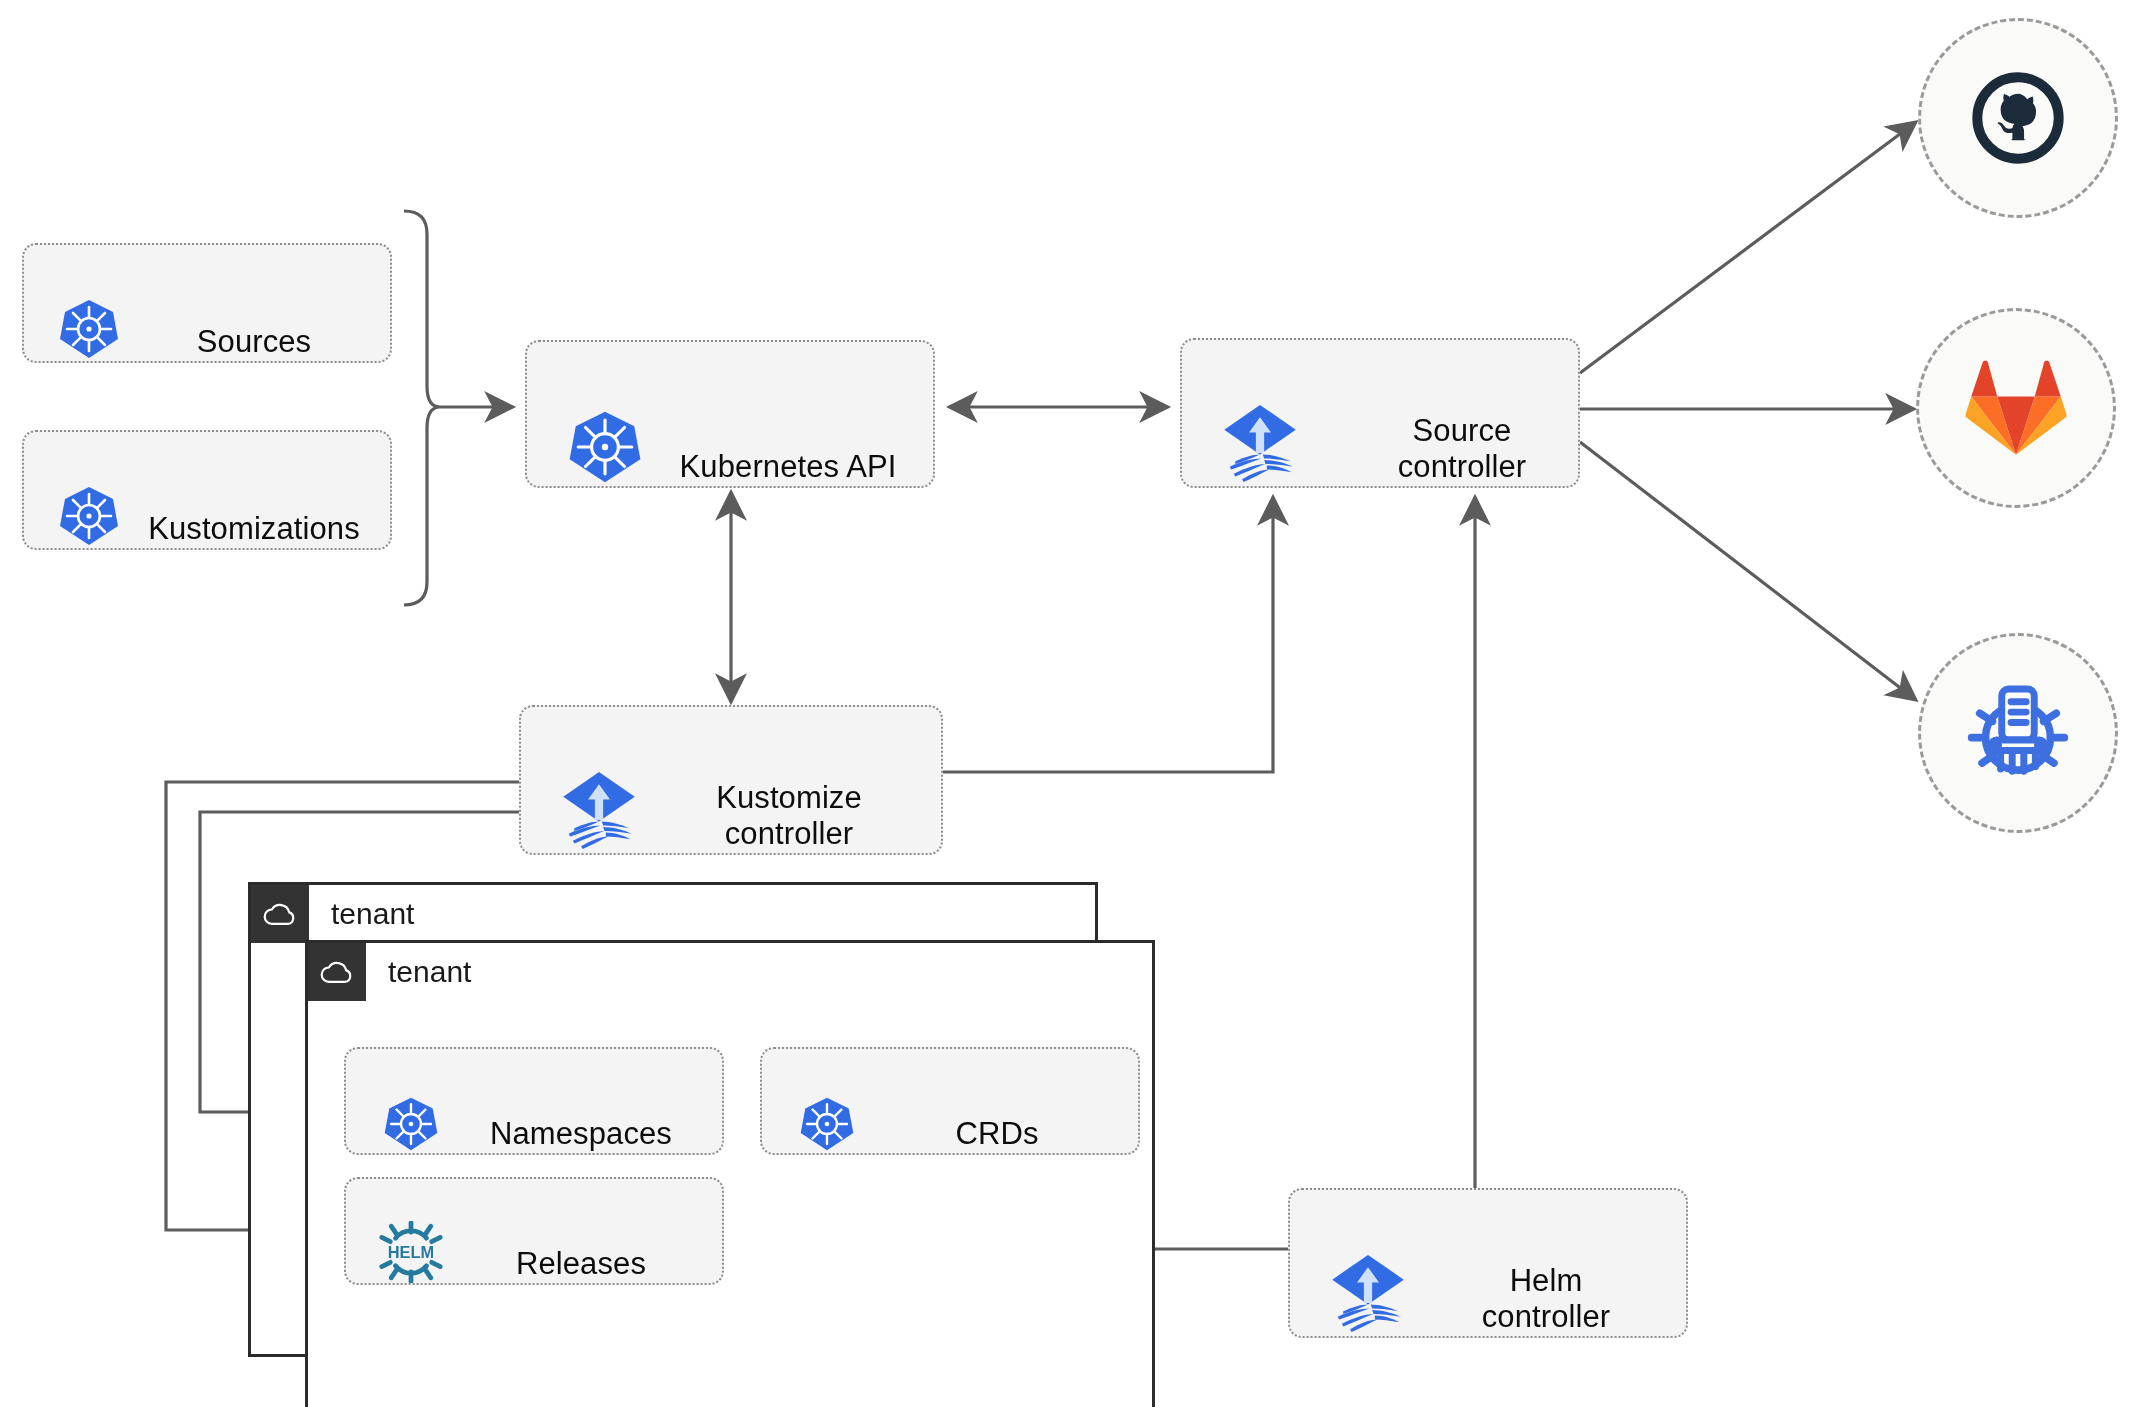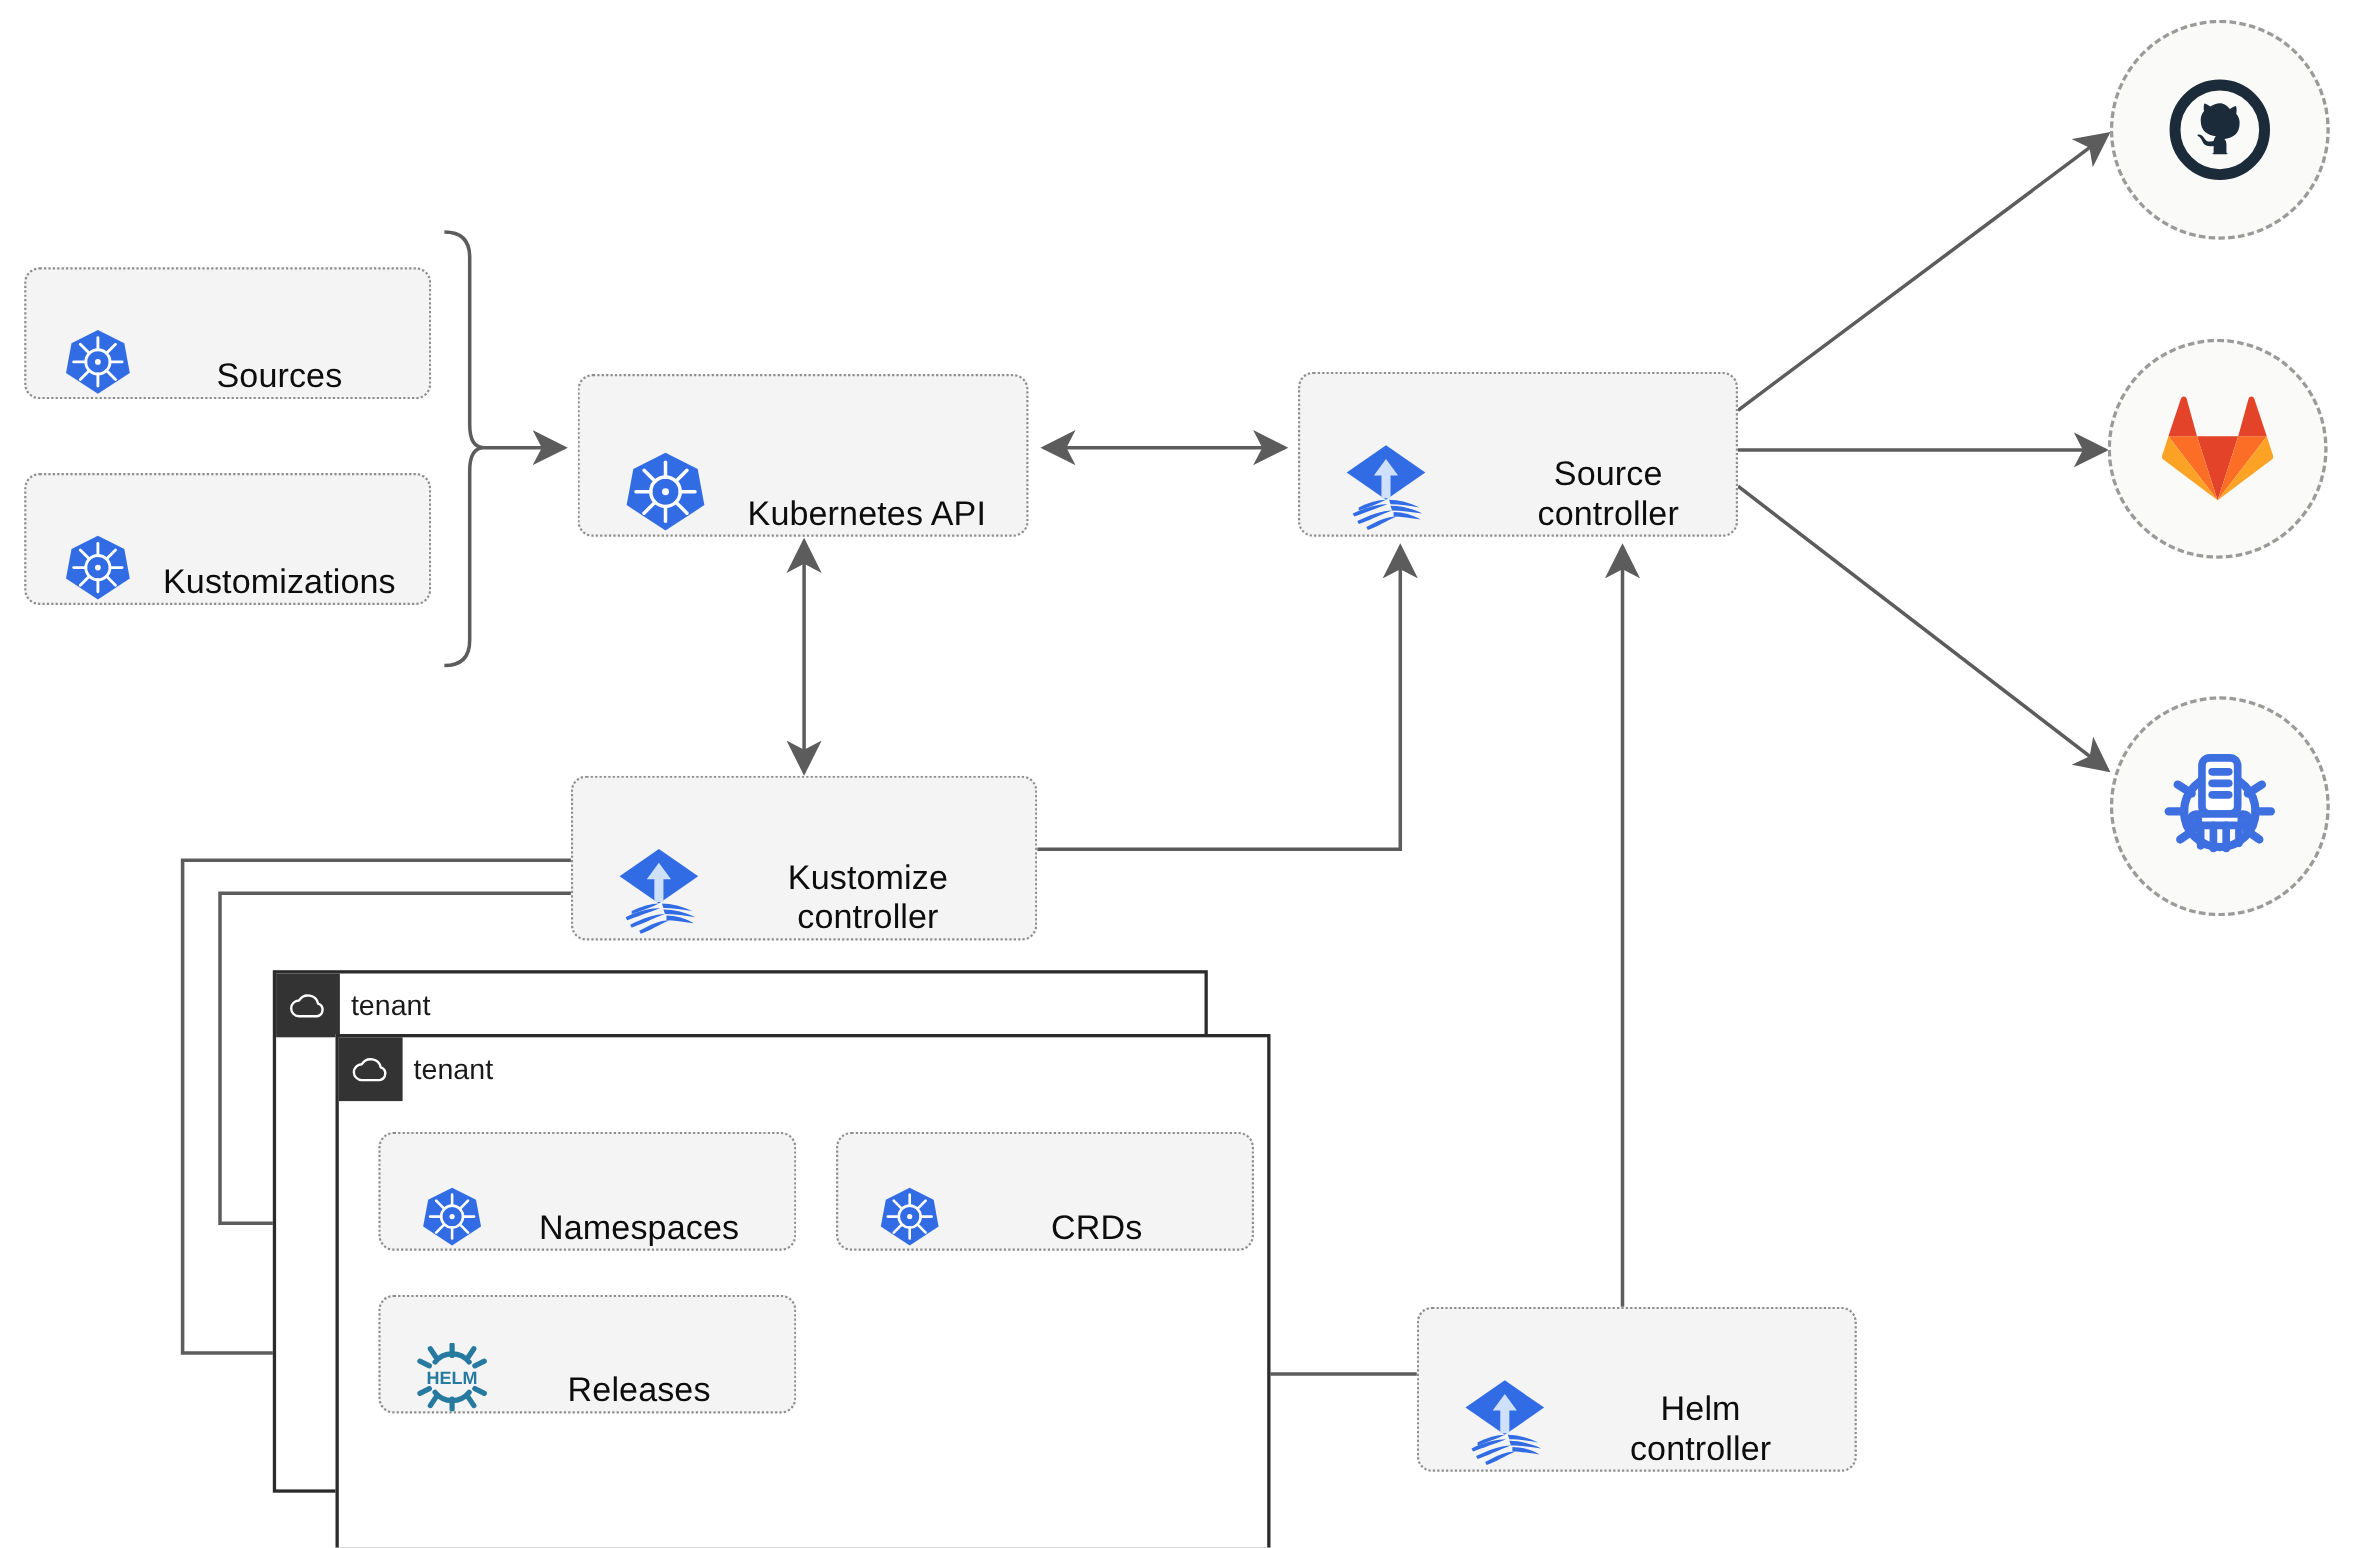--- a/index.html
+++ b/index.html
@@ -83,34 +83,34 @@
     display: flex;
     align-items: center;
     gap: 0;
   }
   .tenant .bar .cloud-box {
     width: 58px; height: 58px;
     background: #333333;
     display: flex; align-items: center; justify-content: center;
   }
   .tenant .bar .tname {
-    font-size: 26px;
+    font-size: 30px;
     color: #1a1a1a;
-    padding-left: 10px;
+    padding-left: 22px;
     white-space: nowrap;
   }
 
   .tenant-inner { z-index: 4; }
   .tenant-inner .grid {
     position: absolute;
-    left: 36px; top: 86px;
+    left: 36px; top: 104px;
     display: grid;
     grid-template-columns: 380px 380px;
     grid-template-rows: 108px 108px;
-    gap: 40px 36px;
+    gap: 22px 36px;
   }
   .tenant-inner .grid .node {
     position: relative;
     left: auto; top: auto;
     width: 100%; height: 100%;
   }
 </style>
 </head>
 <body>
 

